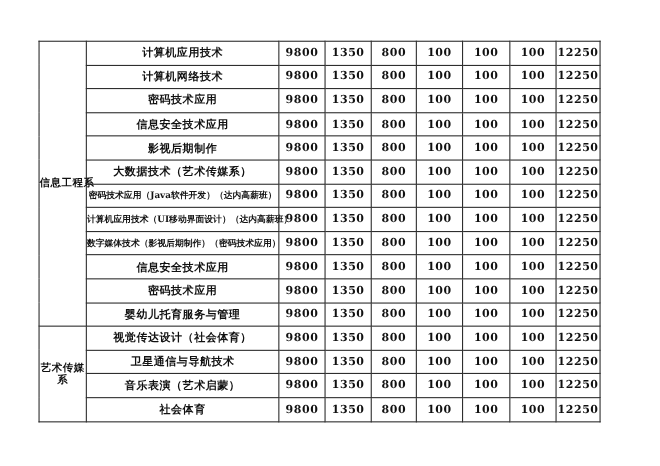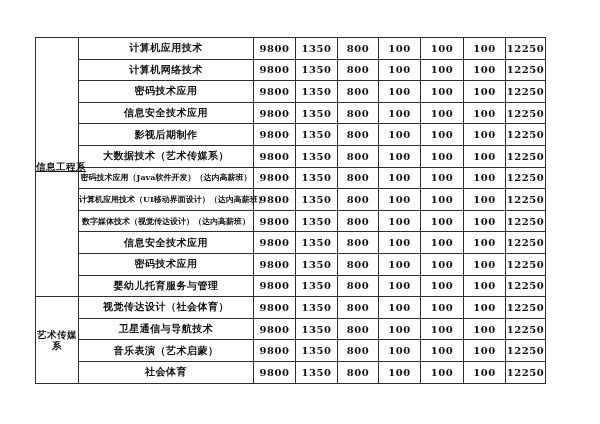--- a/index.html
+++ b/index.html
@@ -24,21 +24,20 @@
     text-align:center;
     vertical-align:middle;
     font-weight:bold;
     white-space:nowrap;
     overflow:visible;
   }
   td.dept{
     font-size:9.5px;
     line-height:10px;
     letter-spacing:0.5px;
-    text-decoration:underline;
   }
   td.dept-info span{white-space:nowrap;}
   td.dept-art{
     border-bottom:none;
     padding-top:28px;
   }
   td.dept-art span{
     display:inline-block;
     white-space:normal;
     width:42px;
@@ -149,21 +148,21 @@
         <td class="prog prog-small">计算机应用技术（UI移动界面设计）（达内高薪班）</td>
         <td class="num">9800</td>
         <td class="num">1350</td>
         <td class="num">800</td>
         <td class="num">100</td>
         <td class="num">100</td>
         <td class="num">100</td>
         <td class="num">12250</td>
       </tr>
       <tr>
-        <td class="prog prog-small">数字媒体技术（视觉传达设计）（达内高薪班）</td>
+        <td class="prog prog-small">数字媒体技术（影视后期制作）（密码技术应用）</td>
         <td class="num">9800</td>
         <td class="num">1350</td>
         <td class="num">800</td>
         <td class="num">100</td>
         <td class="num">100</td>
         <td class="num">100</td>
         <td class="num">12250</td>
       </tr>
       <tr>
         <td class="prog">信息安全技术应用</td>

